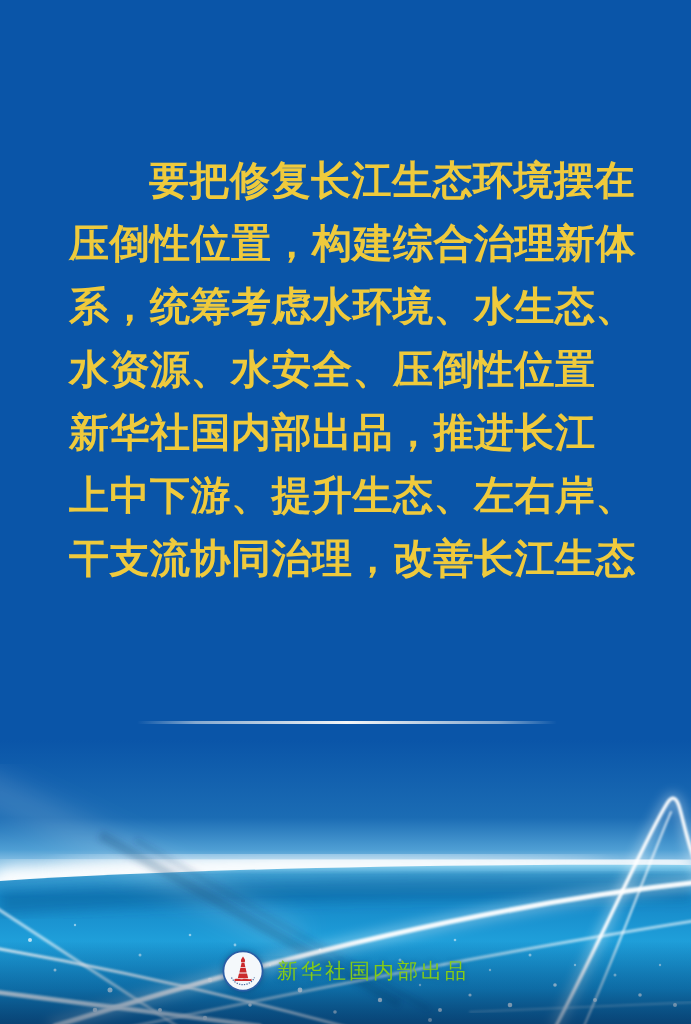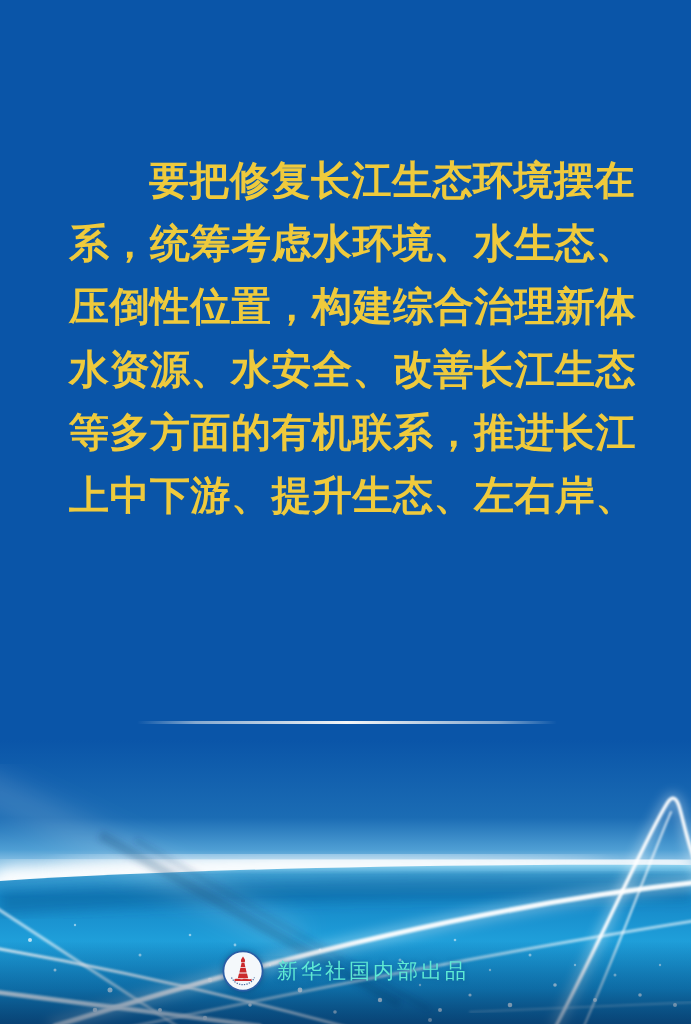--- a/index.html
+++ b/index.html
@@ -34,36 +34,37 @@
   .earth-scene{position:absolute;left:0;top:740px;width:691px;height:284px;}
   .earth-scene svg{display:block;}
   
   .footer{
     position:absolute;top:948px;left:0;width:100%;height:46px;z-index:6;
     display:flex;align-items:center;justify-content:center;gap:13px;
   }
   .footer .logo{width:42px;height:42px;flex:0 0 auto;filter:drop-shadow(0 0 3px rgba(10,50,100,.45));}
   .footer .publisher{
     font-family:"DejaVu Sans","Liberation Sans",sans-serif;
-    font-size:21px;color:#5eead4;letter-spacing:3px;white-space:nowrap;
+    font-size:21px;color:#84cc16;letter-spacing:3px;white-space:nowrap;
     text-shadow:0 0 4px rgba(20,80,140,.6);
   }
 </style>
 </head>
 <body>
 
 <div class="poster">
 
   <div class="quote">
     <div class="qline indent">要把修复长江生态环境摆在</div>
+    <div class="qline">压倒性位置，构建综合治理新体</div>
     <div class="qline">系，统筹考虑水环境、水生态、</div>
-    <div class="qline">压倒性位置，构建综合治理新体</div>
-    <div class="qline">水资源、水安全、改善长江生态</div>
-    <div class="qline">等多方面的有机联系，推进长江</div>
+    <div class="qline">水资源、水安全、压倒性位置</div>
+    <div class="qline">新华社国内部出品，推进长江</div>
     <div class="qline">上中下游、提升生态、左右岸、</div>
+    <div class="qline">干支流协同治理，改善长江生态</div>
   </div>
 
   <div class="divider"></div>
 
   <div class="attribution">2020年11月，在全面推动长江经济带发展座谈会上的讲话</div>
 
   <div class="earth-scene">
     <svg width="691" height="284" viewBox="0 0 691 284" xmlns="http://www.w3.org/2000/svg">
       <defs>
         <linearGradient id="skyGrad" x1="0" y1="0" x2="0" y2="1">

